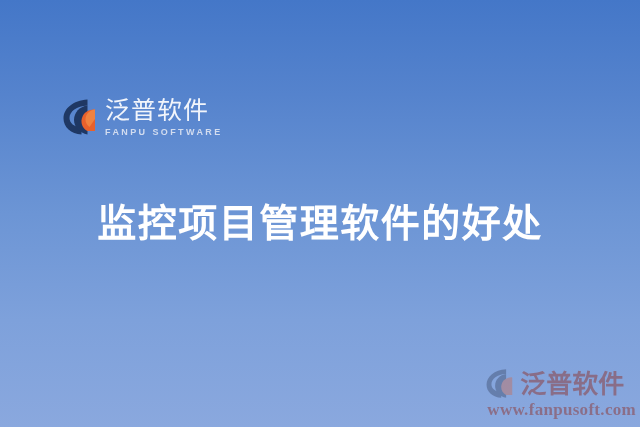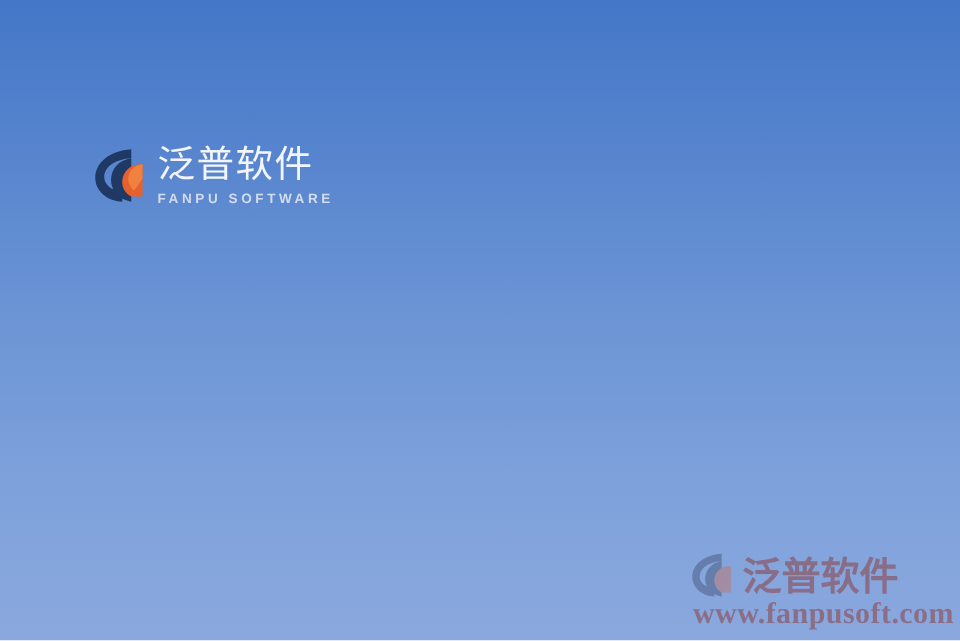--- a/index.html
+++ b/index.html
@@ -99,21 +99,21 @@
     line-height: 28px;
     font-weight: 600;
     color: #8e2b22;
     letter-spacing: 0px;
     white-space: nowrap;
   }
   #watermark .wm-url {
     margin-top: 1px;
     margin-left: 2px;
     font-family: "Liberation Serif", "DejaVu Serif", serif;
-    font-size: 20px;
+    font-size: 17px;
     line-height: 19px;
     font-weight: bold;
     color: #8e2b22;
     letter-spacing: 0.3px;
     white-space: nowrap;
   }
 </style>
 </head>
 <body>
 
@@ -127,20 +127,21 @@
         <path d="M33 11.5 C26 11 20 15.5 19.5 22.5 C19.2 27 21.5 31 25.5 33 L33 33 Z" fill="#e8612c"></path>
         <path d="M33 11.5 C27.5 12 23.5 16 23.5 21.5 C23.5 24.5 25 27.2 27.5 29 L33 21 Z" fill="#f0823f"></path>
       </svg>
     </span>
     <span class="wordblock">
       <span class="cn">泛普软件</span>
       <span class="en">FANPU SOFTWARE</span>
     </span>
   </div>
 
+  <div id="main-title">监控项目管理软件的好处</div>
 
   <div id="watermark">
     <div class="wm-row">
       <span class="wm-mark">
         <svg viewBox="0 0 36 38" width="30" height="31" xmlns="http://www.w3.org/2000/svg">
           <path d="M25.5 1.5 C11 2.5 1.5 10.5 1.5 20.5 C1.5 29 9 36 19.5 36.5 L19.5 29.5 C12 29 7.5 25 7.5 20 C7.5 13.5 14.5 8 25.5 7.5 Z" fill="#3f4f72"></path>
           <path d="M25.5 7.5 L25.5 36.5 C17.5 35 12 29 12 22 C12 14.5 17.5 8.5 25.5 7.5 Z" fill="#3f4f72"></path>
           <path d="M33 11.5 C26 11 20 15.5 19.5 22.5 C19.2 27 21.5 31 25.5 33 L33 33 Z" fill="#c4705e"></path>
         </svg>
       </span>

